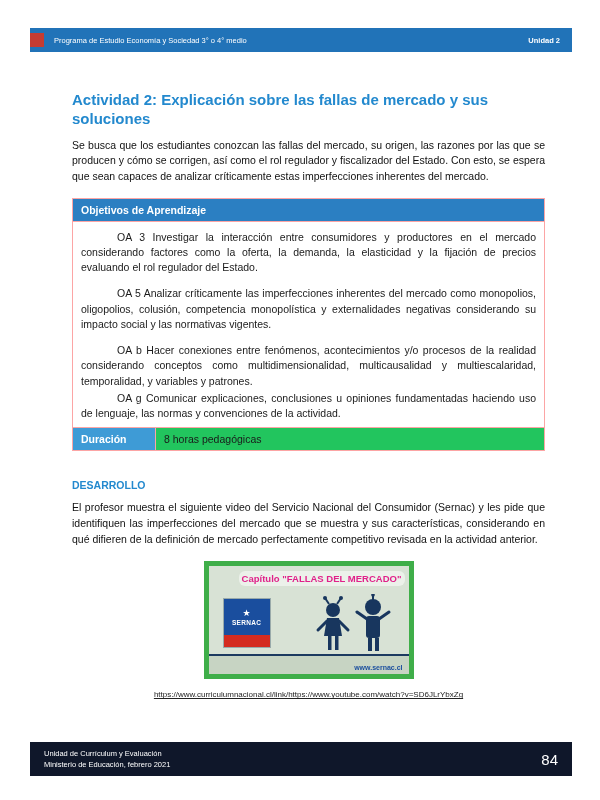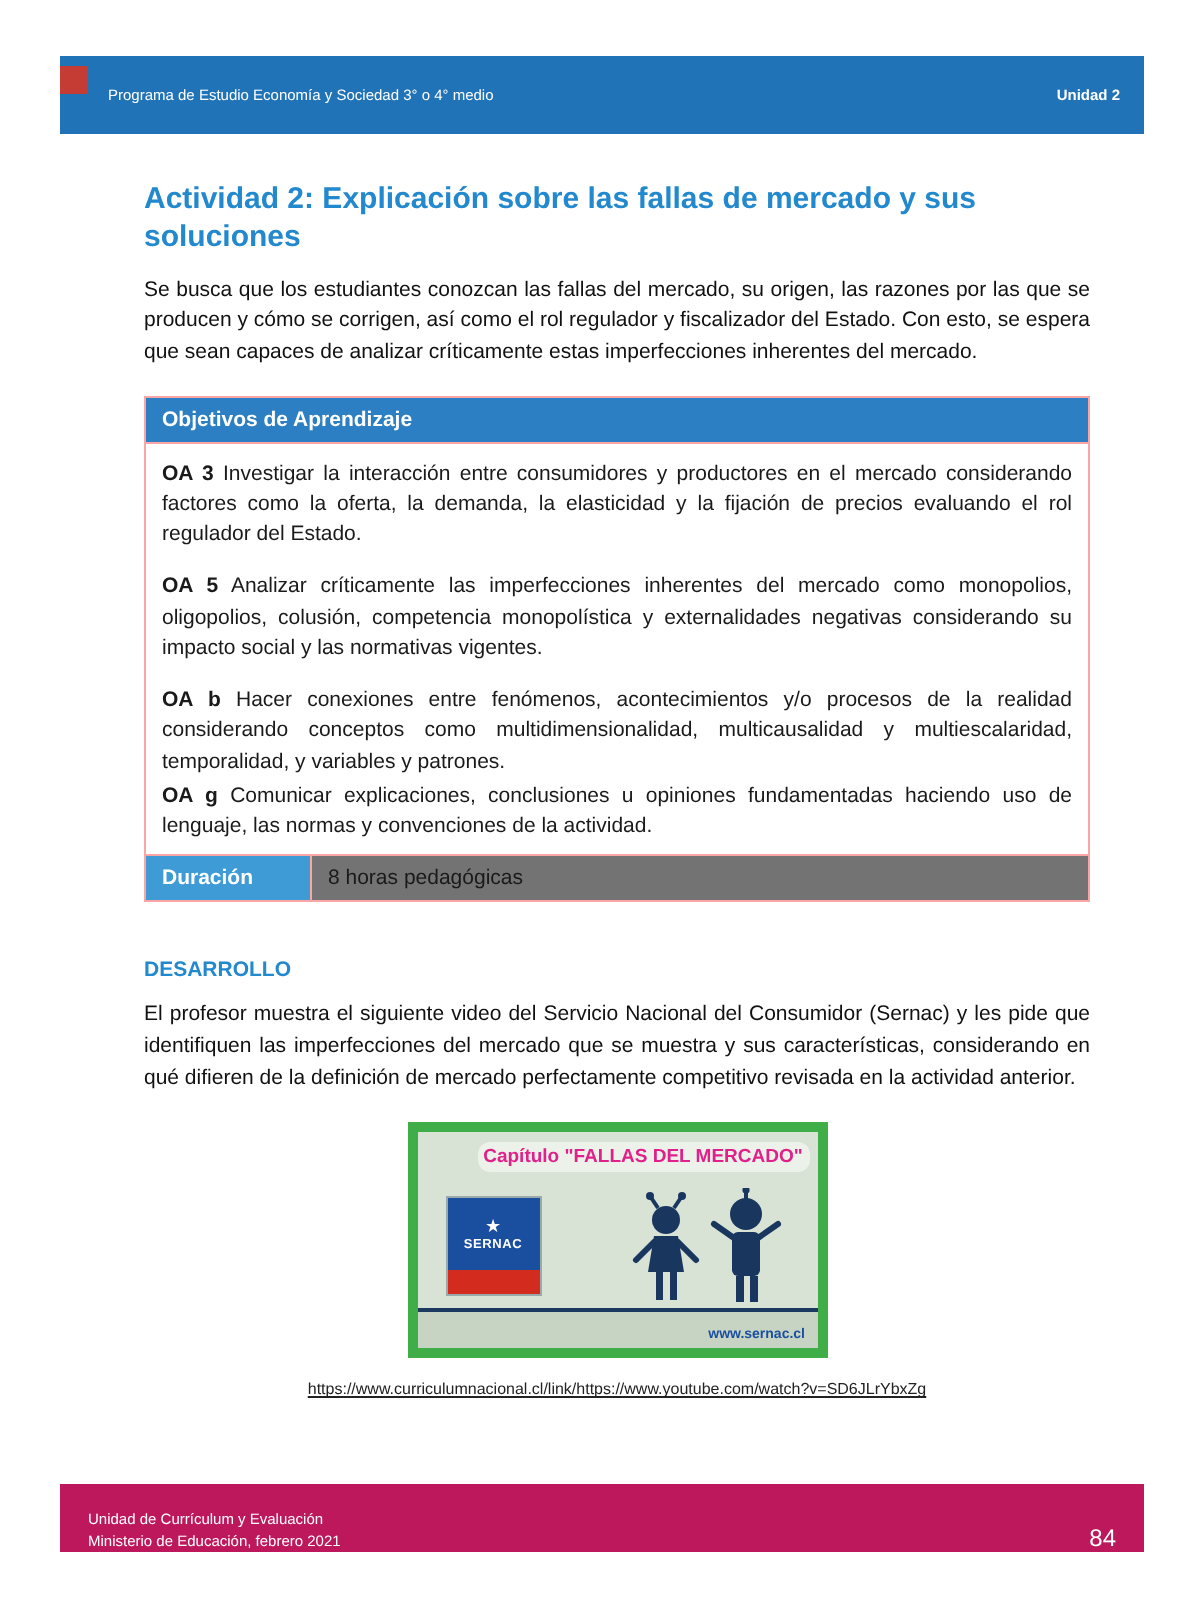--- a/index.html
+++ b/index.html
@@ -3,21 +3,21 @@
 <meta charset="utf-8">
 <style>
   html,body{margin:0;padding:0;background:#e9e9e9;}
   .page{
     position:relative;width:600px;height:800px;margin:0 auto;background:#ffffff;
     font-family:"Liberation Sans", sans-serif;color:#1a1a1a;overflow:hidden;
     box-sizing:border-box;
   }
   
   .header-bar{
-    position:absolute;top:28px;left:30px;right:28px;height:39px;
+    position:absolute;top:28px;left:30px;right:28px;height:24px;
     background:#2173B8;display:flex;align-items:center;
     padding:0 12px 0 24px;box-sizing:border-box;
   }
   .red-square{
     position:absolute;left:0;top:5px;width:14px;height:14px;background:#C43C33;
   }
   .header-left{color:#ffffff;font-size:7.5px;flex:1;}
   .header-right{color:#ffffff;font-size:7.5px;font-weight:bold;}
   
   .content{position:absolute;top:65px;left:72px;right:55px;}
@@ -36,26 +36,26 @@
   }
   .oa-table th,.oa-table td{border:1px solid #fca5a5;}
   .oa-table th{
     background:#2B7FC2;color:#fff;text-align:left;font-weight:bold;
     padding:5px 8px;font-size:10.5px;
   }
   .oa-body{padding:8px 8px 6px 8px;line-height:1.45;text-align:justify;background:#fff;}
   .oa-item{margin:0 0 11px 0;}
   .oa-item.tight{margin:0 0 2px 0;}
   .oa-item:last-child{margin-bottom:0;}
-  .oa-label{font-weight:bold;}
+  .oa-label{font-weight:normal;margin-left:36px;}
   .label-cell{
     background:#3E9BD6;color:#fff;font-weight:bold;width:66px;
     padding:5px 8px;vertical-align:top;font-size:10.5px;
   }
-  .value-cell{padding:5px 8px;font-size:10.5px;background:#737373;}
+  .value-cell{padding:5px 8px;font-size:10.5px;background:#22c55e;}
   .value-cell.gray{background:#BFBFBF;}
   
   .desarrollo-heading{margin:28px 0 0 0;color:#2389CE;font-size:10.5px;font-weight:bold;}
   .sub-heading{margin:16px 0 0 38px;color:#2389CE;font-size:10.5px;font-weight:bold;}
   
   .video-wrap{margin-top:14px;display:flex;justify-content:center;}
   .video-thumb{
     position:relative;width:200px;height:108px;border:5px solid #3FAE49;
     background:#D8E2D5;overflow:hidden;
   }
@@ -83,25 +83,25 @@
   .video-url{
     position:absolute;right:6px;bottom:3px;color:#1A4E9E;
     font-size:7px;font-weight:bold;
   }
   
   .link-line{margin-top:11px;text-align:center;font-size:8px;}
   .link-line a{color:#222;text-decoration:underline;cursor:pointer;}
   
   .footer-bar{
     position:absolute;left:30px;right:28px;bottom:24px;height:34px;
-    background:#be185d;display:flex;align-items:flex-end;justify-content:space-between;
+    background:#0f172a;display:flex;align-items:center;justify-content:space-between;
     padding:0 14px;box-sizing:border-box;
   }
   .footer-left{color:#fff;font-size:7.5px;line-height:1.5;}
-  .footer-page{color:#fff;font-size:12px;}
+  .footer-page{color:#fff;font-size:15px;}
 </style>
 </head>
 <body>
 
 <div class="page">
 
   <div class="header-bar">
     <div class="red-square"></div>
     <span class="header-left">Programa de Estudio Economía y Sociedad 3° o 4° medio</span>
     <span class="header-right">Unidad 2</span>

